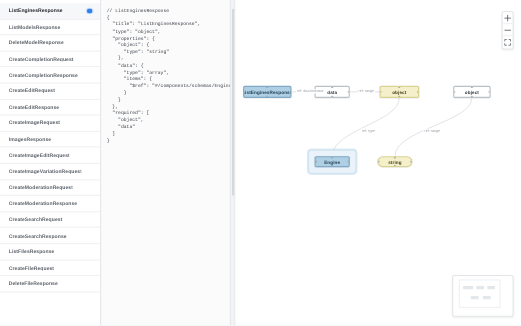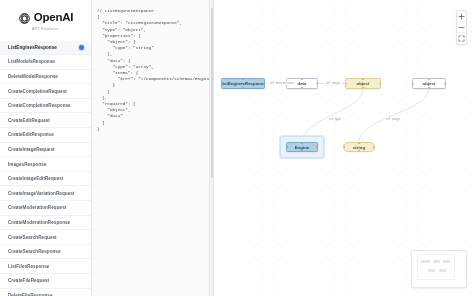--- a/index.html
+++ b/index.html
@@ -174,37 +174,20 @@
     background: #ffffff; border: 1px solid #f0f1f3;
   }
   .mm-node { position: absolute; background: #e4e7ea; border-radius: .5px; }
 </style>
 </head>
 <body>
 
 <div class="app">
 
   <aside class="sidebar">
-    <div class="brand">
-      <div class="brand-row">
-        <span class="brand-logo">
-          <svg viewBox="0 0 24 24" width="13" height="13" aria-hidden="true">
-            <g fill="none" stroke="#1b1f24" stroke-width="1.1">
-              <circle cx="12" cy="12" r="9.2"></circle>
-              <ellipse cx="12" cy="12" rx="9.2" ry="4.2"></ellipse>
-              <ellipse cx="12" cy="12" rx="4.2" ry="9.2"></ellipse>
-              <ellipse cx="12" cy="12" rx="9.2" ry="4.2" transform="rotate(60 12 12)"></ellipse>
-              <ellipse cx="12" cy="12" rx="9.2" ry="4.2" transform="rotate(-60 12 12)"></ellipse>
-            </g>
-          </svg>
-        </span>
-        <span class="brand-name">OpenAI</span>
-      </div>
-      <span class="brand-sub">API Explorer</span>
-    </div>
 
     <nav class="nav" id="nav">
         <div class="nav-item active">
           <span class="label">ListEnginesResponse</span>
           <span class="dot"></span>
         </div>
         <div class="nav-item">
           <span class="label">ListModelsResponse</span>
         </div>
         <div class="nav-item">

